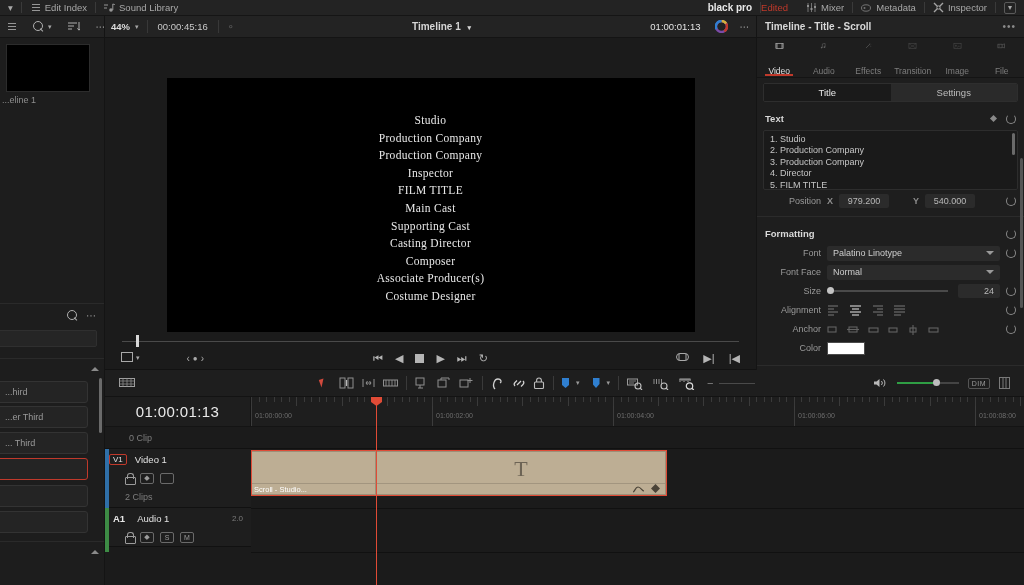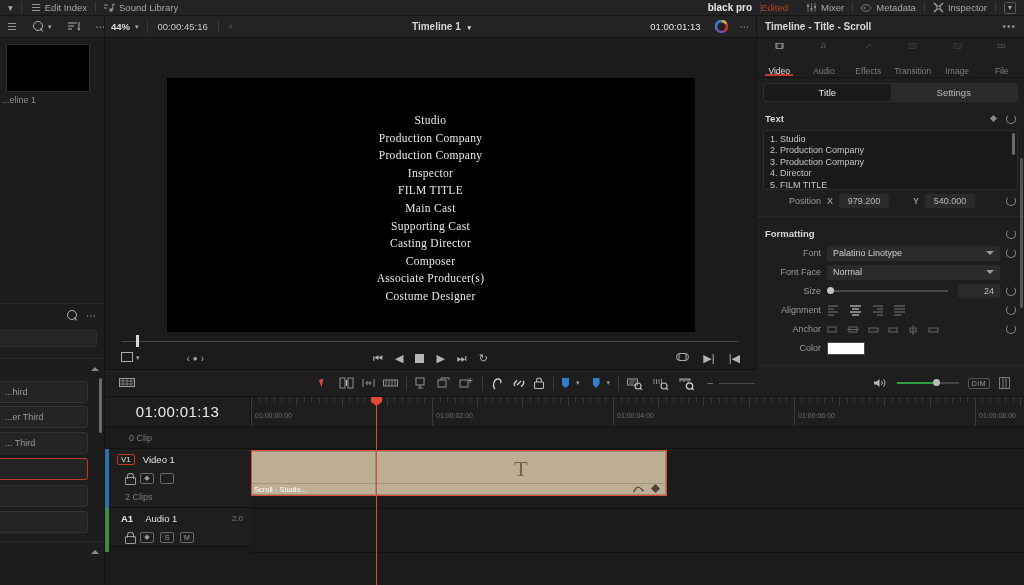--- a/index.html
+++ b/index.html
@@ -102,21 +102,21 @@
   .tl-tc { color:#eaeaea; font-size:15px; letter-spacing:.4px;}
   .ruler { position:absolute; left:146px; top:0; width:773px; height:30px; background:#1e1e1e; overflow:hidden; border-bottom:1px solid #141414;}
   .rlabel{ position:absolute; top:15px; font-size:7px; color:#6e6e6e; white-space:nowrap;}
   .rdiv{ position:absolute; top:0; width:1px; height:30px; background:#3c3c3c;}
   .tick{ position:absolute; top:0; width:1px; background:#3a3a3a;}
 
   .hdr-col { position:absolute; left:0; top:30px; width:146px; }
   .track-strip { position:absolute; left:0; width:4px; }
   .row-clipcount { height:22px; display:flex; align-items:center; padding-left:24px; color:#7e7e7e; font-size:9px; border-bottom:1px solid #111;}
   .thdr { border-bottom:1px solid #111; background:#1e1e1e; position:relative;}
-  .thdr-top { height:20px; display:flex; align-items:center; padding-left:12px; gap:8px;}
+  .thdr-top { height:20px; display:flex; align-items:center; padding-left:4px; gap:8px;}
   .tbadge{ border:1px solid #c0392b; color:#e0e0e0; font-size:8px; padding:0 3px; border-radius:2px;}
   .tbadge.audio{ border-color:transparent; color:#e8e8e8; font-weight:bold; font-size:9.5px;}
   .tname{ color:#e2e2e2; font-size:9.5px;}
   .tchan{ margin-left:auto; padding-right:8px; color:#7b7b7b; font-size:8px;}
   .thdr-btns { height:18px; display:flex; align-items:center; padding-left:20px; gap:6px;}
   .mini{ width:14px;height:11px;border:1px solid #6a6a6a; border-radius:2px; display:flex;align-items:center;justify-content:center;color:#9b9b9b;font-size:7px;}
   .lockico{ width:9px;height:11px;position:relative;}
   .lockico::before{content:"";position:absolute;left:0;top:4px;width:9px;height:6px;border:1px solid #9b9b9b;border-radius:1px;}
   .lockico::after{content:"";position:absolute;left:2px;top:0;width:5px;height:5px;border:1px solid #9b9b9b;border-bottom:none;border-radius:3px 3px 0 0;}
 

